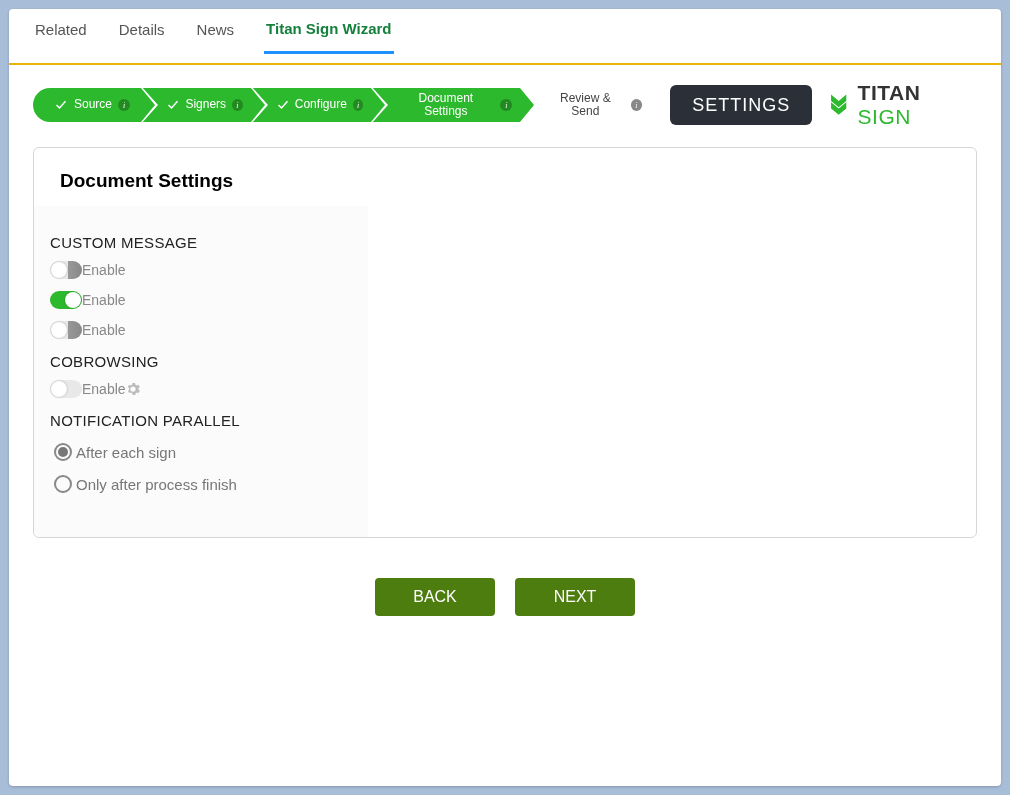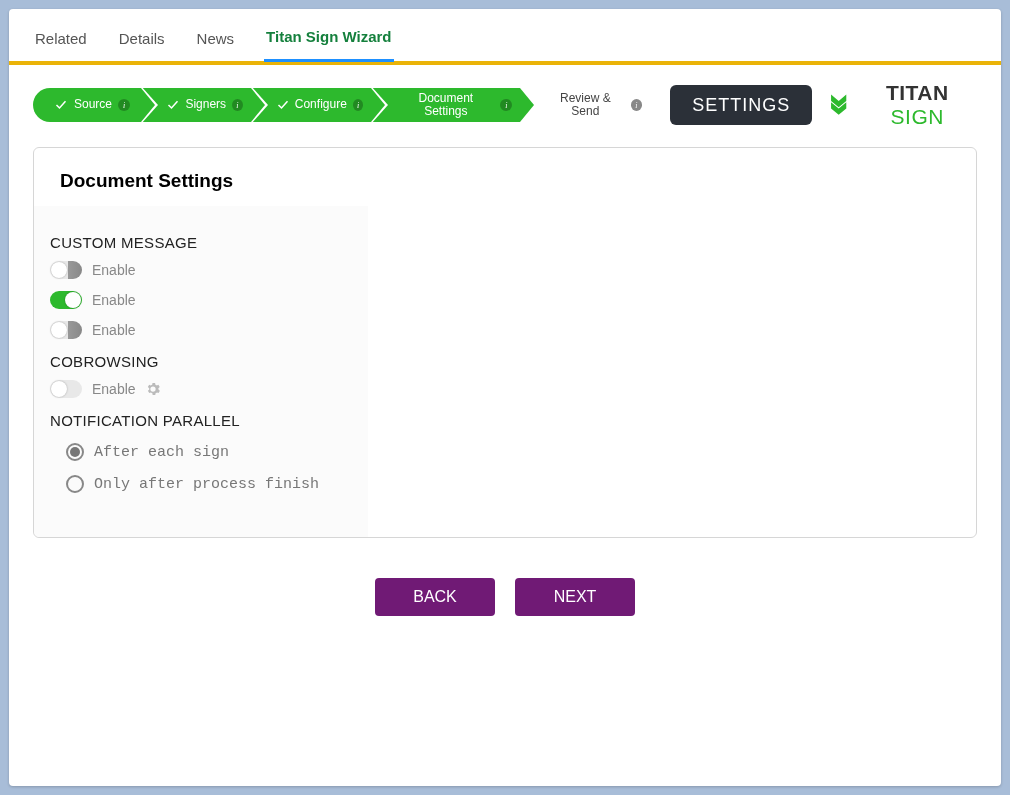--- a/index.html
+++ b/index.html
@@ -1,19 +1,19 @@
 <!DOCTYPE html>
 <html><head>
 <meta charset="utf-8">
 <style>
   * { box-sizing: border-box; margin: 0; padding: 0; }
   html, body { width: 1010px; height: 795px; font-family: "Helvetica Neue", Arial, sans-serif; }
   body { background: #a8bdd8; padding: 9px; }
   .window { background: #fff; width: 992px; height: 777px; border-radius: 4px; box-shadow: 0 1px 3px rgba(0,0,0,0.2); position: relative; overflow: hidden; }
-  .tabs { display: flex; align-items: flex-end; padding: 0 24px; border-bottom: 4px solid #eab308; height: 56px; gap: 28px; }
+  .tabs { display: flex; align-items: center; padding: 0 24px; border-bottom: 2px solid #eab308; height: 56px; gap: 28px; }
   .tab { font-size: 15px; color: #555; padding: 0 2px 14px 2px; cursor: pointer; }
   .tab.active { color: #15803d; font-weight: 700; border-bottom: 3px solid #1e90ff; margin-bottom: -1px; }
   .content-scroll { position: absolute; top: 56px; bottom: 0; left: 0; right: 0; overflow-y: scroll; padding: 18px 24px 40px 24px; }
   .content-scroll::-webkit-scrollbar { width: 17px; background: #f1f1f1; }
   .content-scroll::-webkit-scrollbar-thumb { background: #c1c1c1; border-radius: 0; }
   .content-scroll::-webkit-scrollbar-button { background: #f1f1f1; height: 17px; display: block; }
 
   
   .progress-row { display: flex; align-items: center; height: 44px; }
   .chevrons { display: flex; align-items: center; }
@@ -26,49 +26,49 @@
   .step .check { width: 14px; height: 14px; display: inline-flex; align-items: center; justify-content: center; margin-right: 6px; }
   .step .check svg { width: 12px; height: 12px; }
   .step .label { text-align: center; line-height: 1.1; }
   .step .info { width: 12px; height: 12px; border-radius: 50%; background: rgba(0,0,0,0.25); color: #fff; font-size: 8px; display: inline-flex; align-items: center; justify-content: center; margin-left: 6px; font-style: italic; font-family: Georgia, serif; }
   .step.white .info { background: #888; }
 
   .settings-btn { background: #2b3038; color: #fff; font-size: 18px; letter-spacing: 1px; border-radius: 6px; height: 40px; padding: 0 22px; margin-left: 20px; border: none; cursor: pointer; }
 
   .brand { display: flex; align-items: center; margin-left: 14px; gap: 6px; }
   .brand .logo { width: 26px; height: 26px; }
-  .brand-text { font-size: 21px; font-weight: 700; letter-spacing: 0.5px; text-align: center; }
+  .brand-text { font-size: 21px; font-weight: 700; letter-spacing: 0.5px; }
   .brand-text .titan { color: #333; }
   .brand-text .sign { color: #2db92d; font-weight: 400; }
 
   .panel { border: 1px solid #d6d6d6; border-radius: 6px; margin-top: 20px; padding: 0; background: #fff; }
   .panel-title { font-size: 19px; font-weight: 700; padding: 22px 26px 14px 26px; }
   .panel-body { display: flex; }
   .left-col { width: 334px; background: #fbfbfb; padding: 14px 16px 30px 16px; border-bottom-left-radius: 6px; }
 
   .section-label { font-size: 15px; letter-spacing: 0.3px; color: #222; margin-top: 14px; margin-bottom: 10px; }
-  .toggle-row { display: flex; align-items: center; gap: 10px; margin-bottom: 12px; }
+  .toggle-row { display: flex; align-items: center; margin-bottom: 12px; }
   .toggle { width: 32px; height: 18px; border-radius: 9px; position: relative; cursor: pointer; }
   .toggle.off   { background: linear-gradient(to right, #e8e8e8 0%, #e8e8e8 55%, #999 55%, #888 100%); }
   .toggle.off::after { content: ""; position: absolute; left: 1px; top: 1px; width: 16px; height: 16px; border-radius: 50%; background: #fff; box-shadow: 0 0 2px rgba(0,0,0,0.3); }
   .toggle.off2  { background: #e8e8e8; }
   .toggle.off2::after { content: ""; position: absolute; left: 1px; top: 1px; width: 16px; height: 16px; border-radius: 50%; background: #fff; box-shadow: 0 0 2px rgba(0,0,0,0.3); }
   .toggle.on { background: #2db92d; }
   .toggle.on::after { content: ""; position: absolute; right: 1px; top: 1px; width: 16px; height: 16px; border-radius: 50%; background: #fff; box-shadow: 0 0 2px rgba(0,0,0,0.3); }
   .toggle-label { color: #888; font-size: 14px; }
   .gear-icon { color: #bbb; }
   .gear-icon svg { width: 14px; height: 14px; display: block; }
 
-  .radio-row { display: flex; align-items: center; gap: 10px; margin: 14px 16px; cursor: pointer; font-family: Liberation Mono, monospace; }
+  .radio-row { display: flex; align-items: center; gap: 4px; margin: 14px 4px; cursor: pointer; }
   .radio { width: 18px; height: 18px; border: 2px solid #888; border-radius: 50%; display: flex; align-items: center; justify-content: center; }
   .radio.selected::after { content: ""; width: 10px; height: 10px; border-radius: 50%; background: #777; }
   .radio-label { color: #777; font-size: 15px; }
 
   .footer-btns { display: flex; justify-content: center; gap: 20px; margin-top: 40px; }
-  .big-btn { background: #701a75; color: #fff; font-size: 16px; border: none; border-radius: 4px; width: 120px; height: 38px; cursor: pointer; }
+  .big-btn { background: #4d7c0f; color: #fff; font-size: 16px; border: none; border-radius: 4px; width: 120px; height: 38px; cursor: pointer; }
 </style>
 </head>
 <body>
 
 <div class="window">
 
   <div class="tabs">
     <div class="tab">Related</div>
     <div class="tab">Details</div>
     <div class="tab">News</div>

